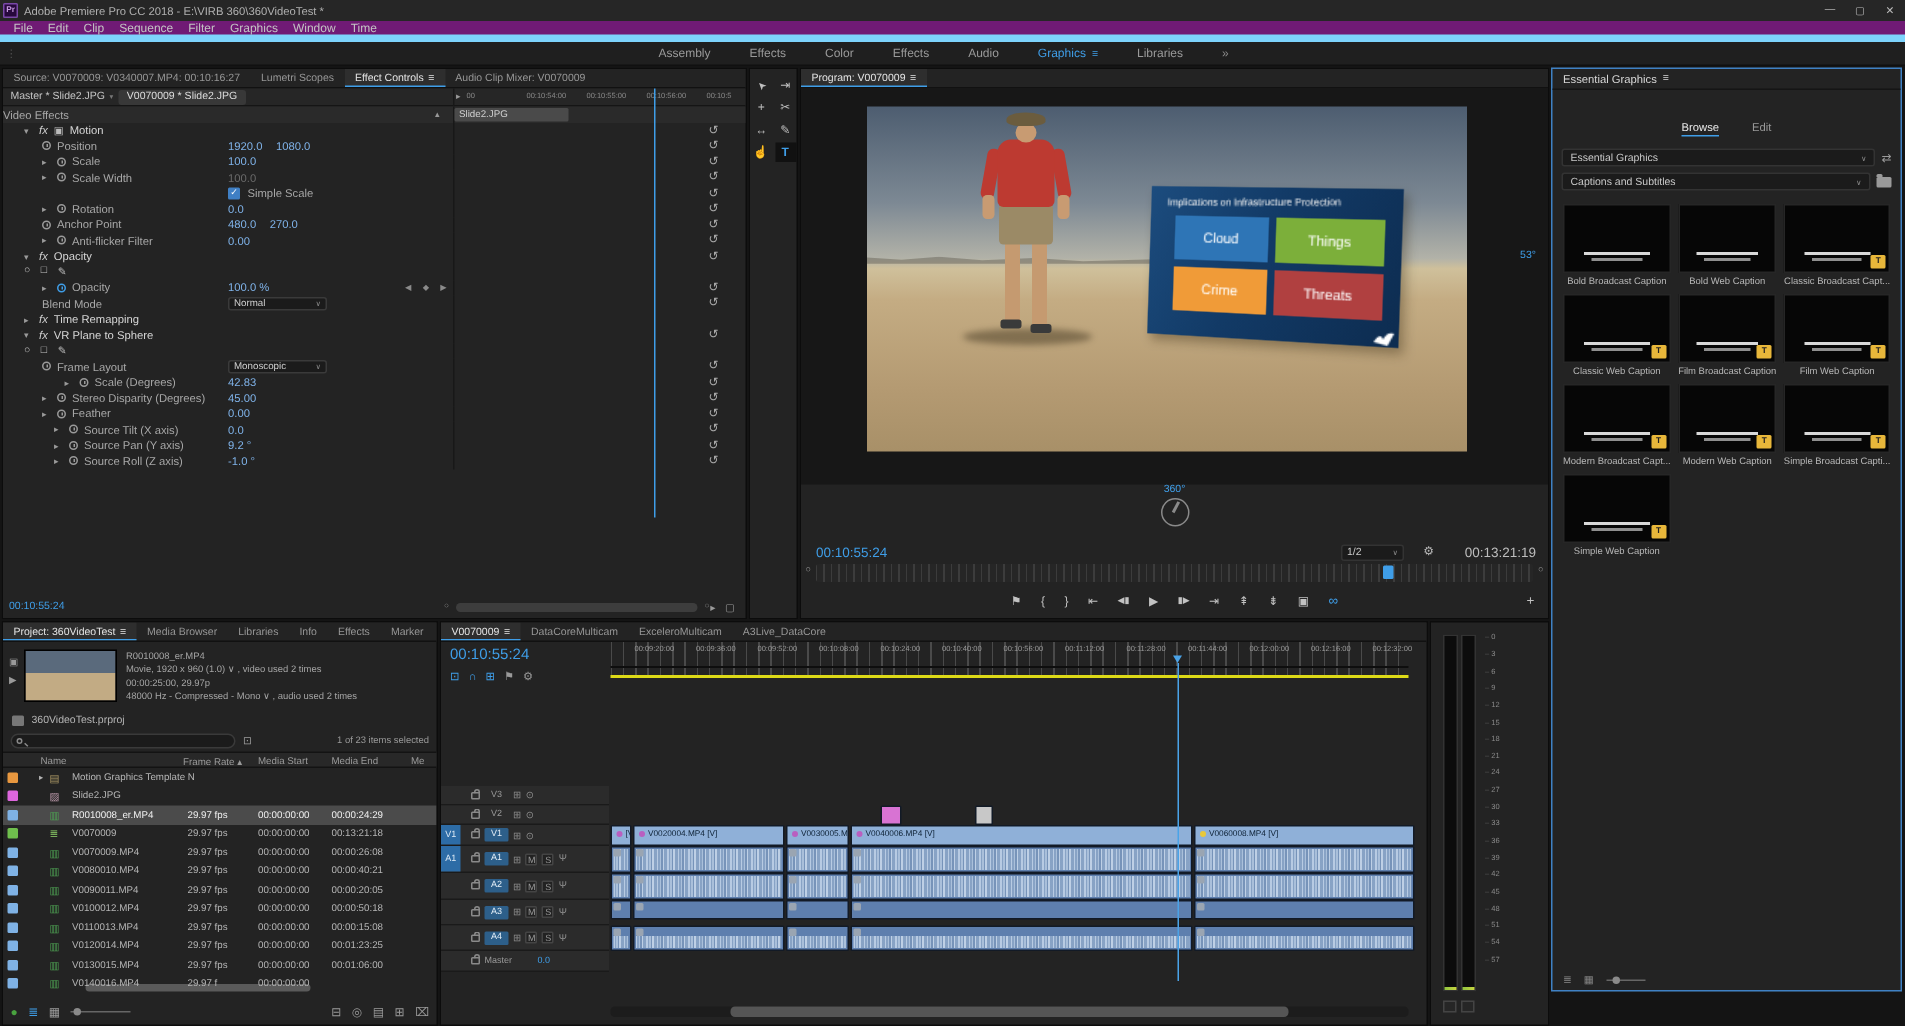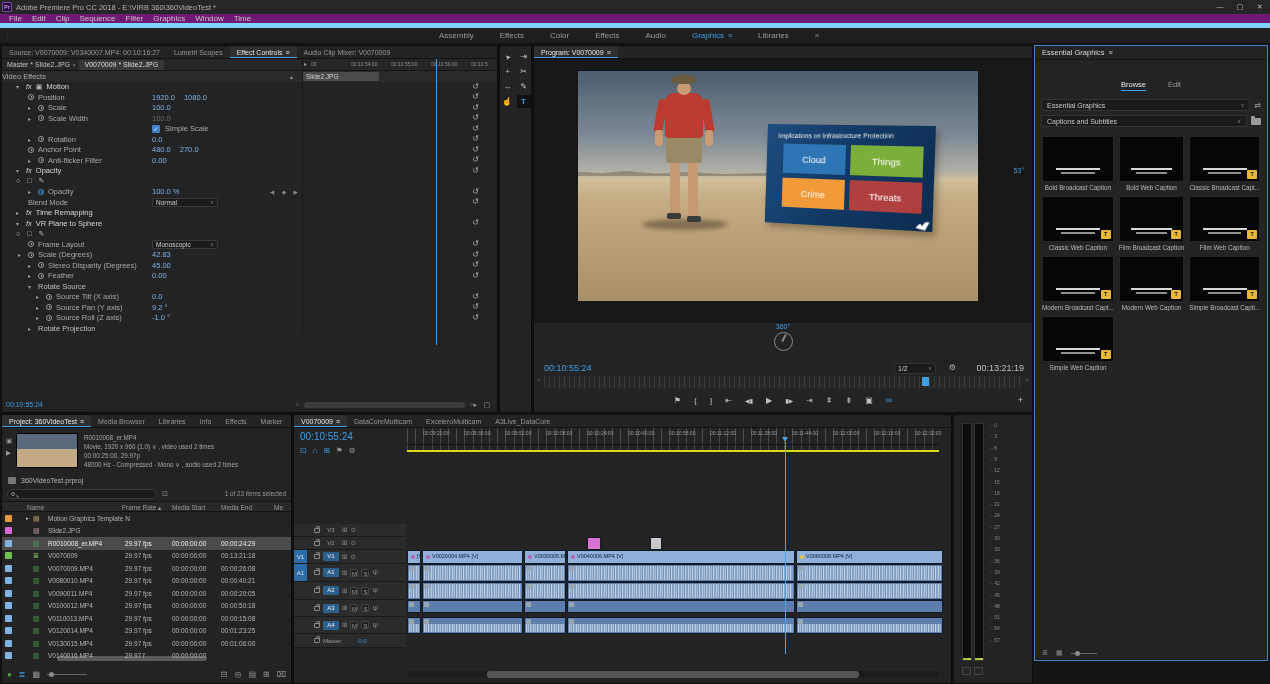--- a/index.html
+++ b/index.html
@@ -487,21 +487,21 @@
                   <span class="dropbox">
                     <span>Monoscopic</span>
                     <span class="dd">∨</span>
                   </span>
                 </div>
                 <div class="ec-lane">
                   <span class="rst">↺</span>
                 </div>
               </div>
               <div class="ec-row">
-                <div class="ec-left" style="padding-left: 16px;">
+                <div class="ec-left" style="padding-left: 41px;">
                   <span class="tw">▸</span>
                   <span class="sw"></span>
                   <span class="lbl">Scale (Degrees)</span>
                   <span class="vals">
                     <span>42.83</span>
                   </span>
                 </div>
                 <div class="ec-lane">
                   <span class="rst">↺</span>
                 </div>
@@ -526,27 +526,20 @@
                   <span class="lbl">Feather</span>
                   <span class="vals">
                     <span>0.00</span>
                   </span>
                 </div>
                 <div class="ec-lane">
                   <span class="rst">↺</span>
                 </div>
               </div>
               <div class="ec-row">
-                <div class="ec-left" style="padding-left: 26px;">
-                  <span class="tw">▾</span>
-                  <span class="lbl grp">Rotate Source</span>
-                </div>
-                <div class="ec-lane"></div>
-              </div>
-              <div class="ec-row">
                 <div class="ec-left" style="padding-left: 34px;">
                   <span class="tw">▸</span>
                   <span class="sw"></span>
                   <span class="lbl">Source Tilt (X axis)</span>
                   <span class="vals">
                     <span>0.0</span>
                   </span>
                 </div>
                 <div class="ec-lane">
                   <span class="rst">↺</span>
@@ -570,27 +563,20 @@
                   <span class="tw">▸</span>
                   <span class="sw"></span>
                   <span class="lbl">Source Roll (Z axis)</span>
                   <span class="vals">
                     <span>-1.0 °</span>
                   </span>
                 </div>
                 <div class="ec-lane">
                   <span class="rst">↺</span>
                 </div>
-              </div>
-              <div class="ec-row">
-                <div class="ec-left" style="padding-left: 26px;">
-                  <span class="tw">▸</span>
-                  <span class="lbl grp">Rotate Projection</span>
-                </div>
-                <div class="ec-lane"></div>
               </div>
             </div>
           <div class="ec-bottom">
             <span class="sm tc-blue">00:10:55:24</span>
             <div class="ec-scroll"></div>
             <span class="ecb-ico" style="right:20px">▸</span>
             <span class="ecb-ico" style="right:7px">▢</span>
           </div>
         </div>
 

